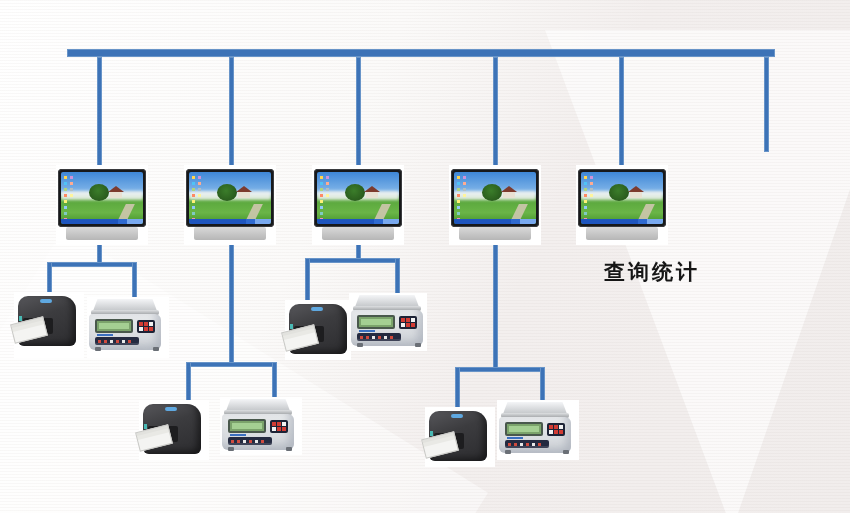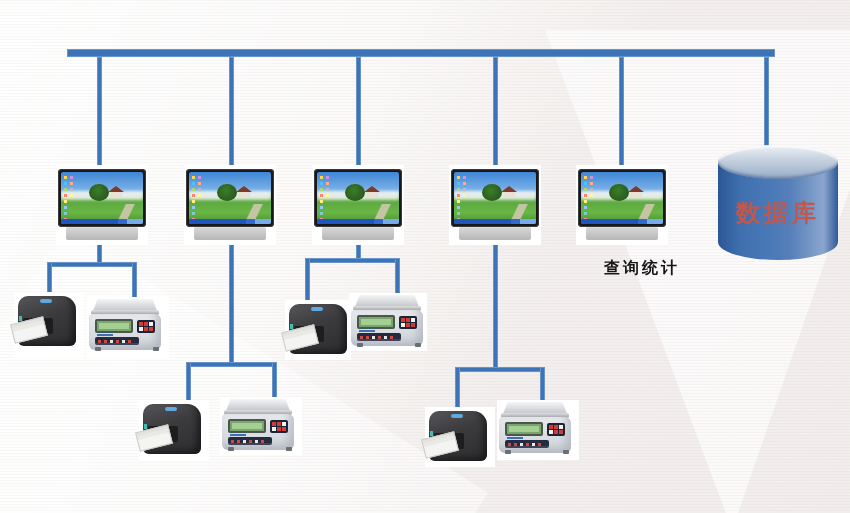--- a/index.html
+++ b/index.html
@@ -81,21 +81,21 @@
   .db-body{position:absolute;left:0;top:17px;width:120px;height:98px;
     background:linear-gradient(90deg,#2c5794 0%,#3f6fae 18%,#4a7ab8 45%,#567fb9 60%,#8aa6cd 88%,#2f5a96 100%);
     border-radius:0 0 60px 60px / 0 0 18px 18px;}
   .db-top{position:absolute;left:0;top:0;width:120px;height:34px;border-radius:50%;
     background:linear-gradient(180deg,#eef2f6 0%,#c4d0de 45%,#96adc9 100%);
     box-shadow:inset 0 -2px 3px rgba(60,90,140,0.55),inset 0 2px 2px #ffffff;}
   .db-label{position:absolute;left:0;top:52px;width:120px;text-align:center;
     font-family:"Liberation Serif",serif;font-size:24px;font-weight:bold;color:#c4564a;letter-spacing:4px;}
   
   .caption{position:absolute;left:604px;top:258px;width:96px;
-    font-family:"Liberation Serif",serif;font-size:16px;font-weight:bold;color:#161616;letter-spacing:3px;}
+    font-family:"Liberation Serif",serif;font-size:21px;font-weight:bold;color:#161616;letter-spacing:3px;}
 </style>
 </head>
 <body>
 
 <div id="stage">
   <div class="bg-tri"></div>
   <div class="bg-band"></div>
   <div class="bg-stripes"></div>
 
   <div class="line" style="left:67px;top:49px;width:708px;height:8px;"></div>
@@ -304,20 +304,15 @@
       <div class="s-lcd-inner"></div>
       <div class="s-keys"></div>
       <div class="s-keydots"></div>
       <div class="s-band"></div>
       <div class="s-banddots"></div>
       <div class="s-brand"></div>
       <div class="s-foot"></div>
     </div>
   </div>
 
-  <div class="db">
-    <div class="db-body"></div>
-    <div class="db-top"></div>
-    <div class="db-label">数据库</div>
-  </div>
 
   <div class="caption">查询统计</div>
 </div>
 
 </body></html>

